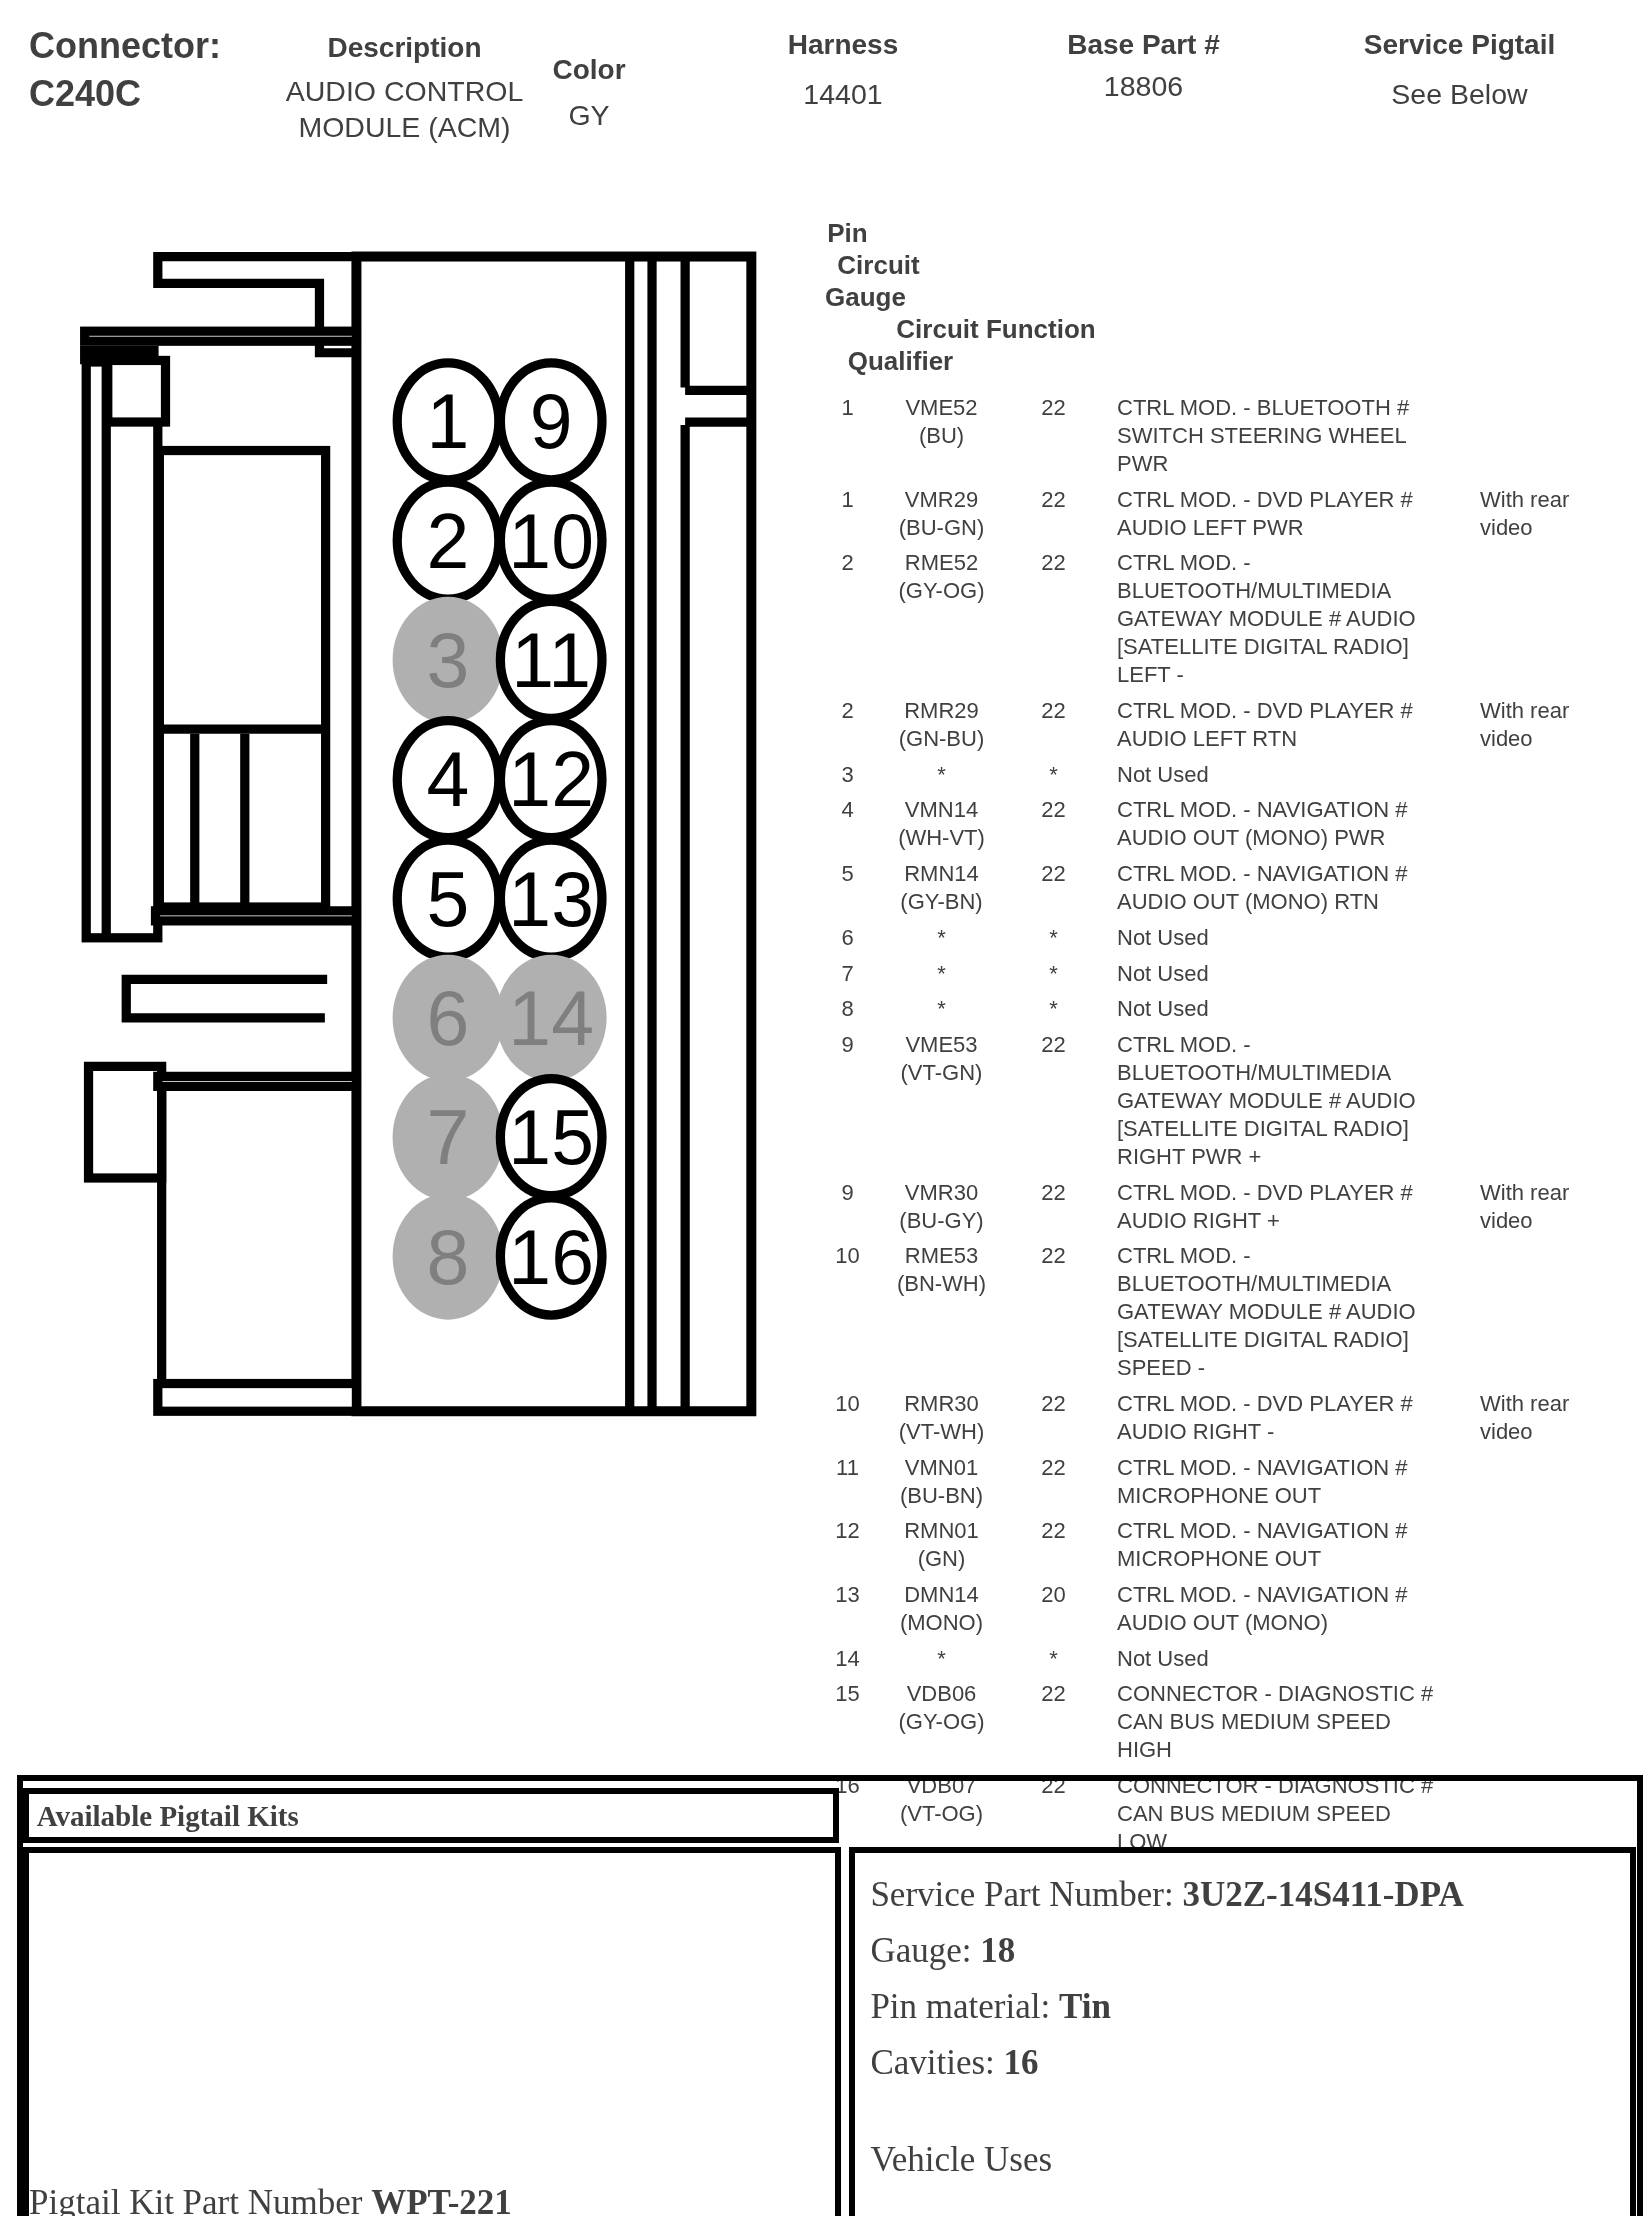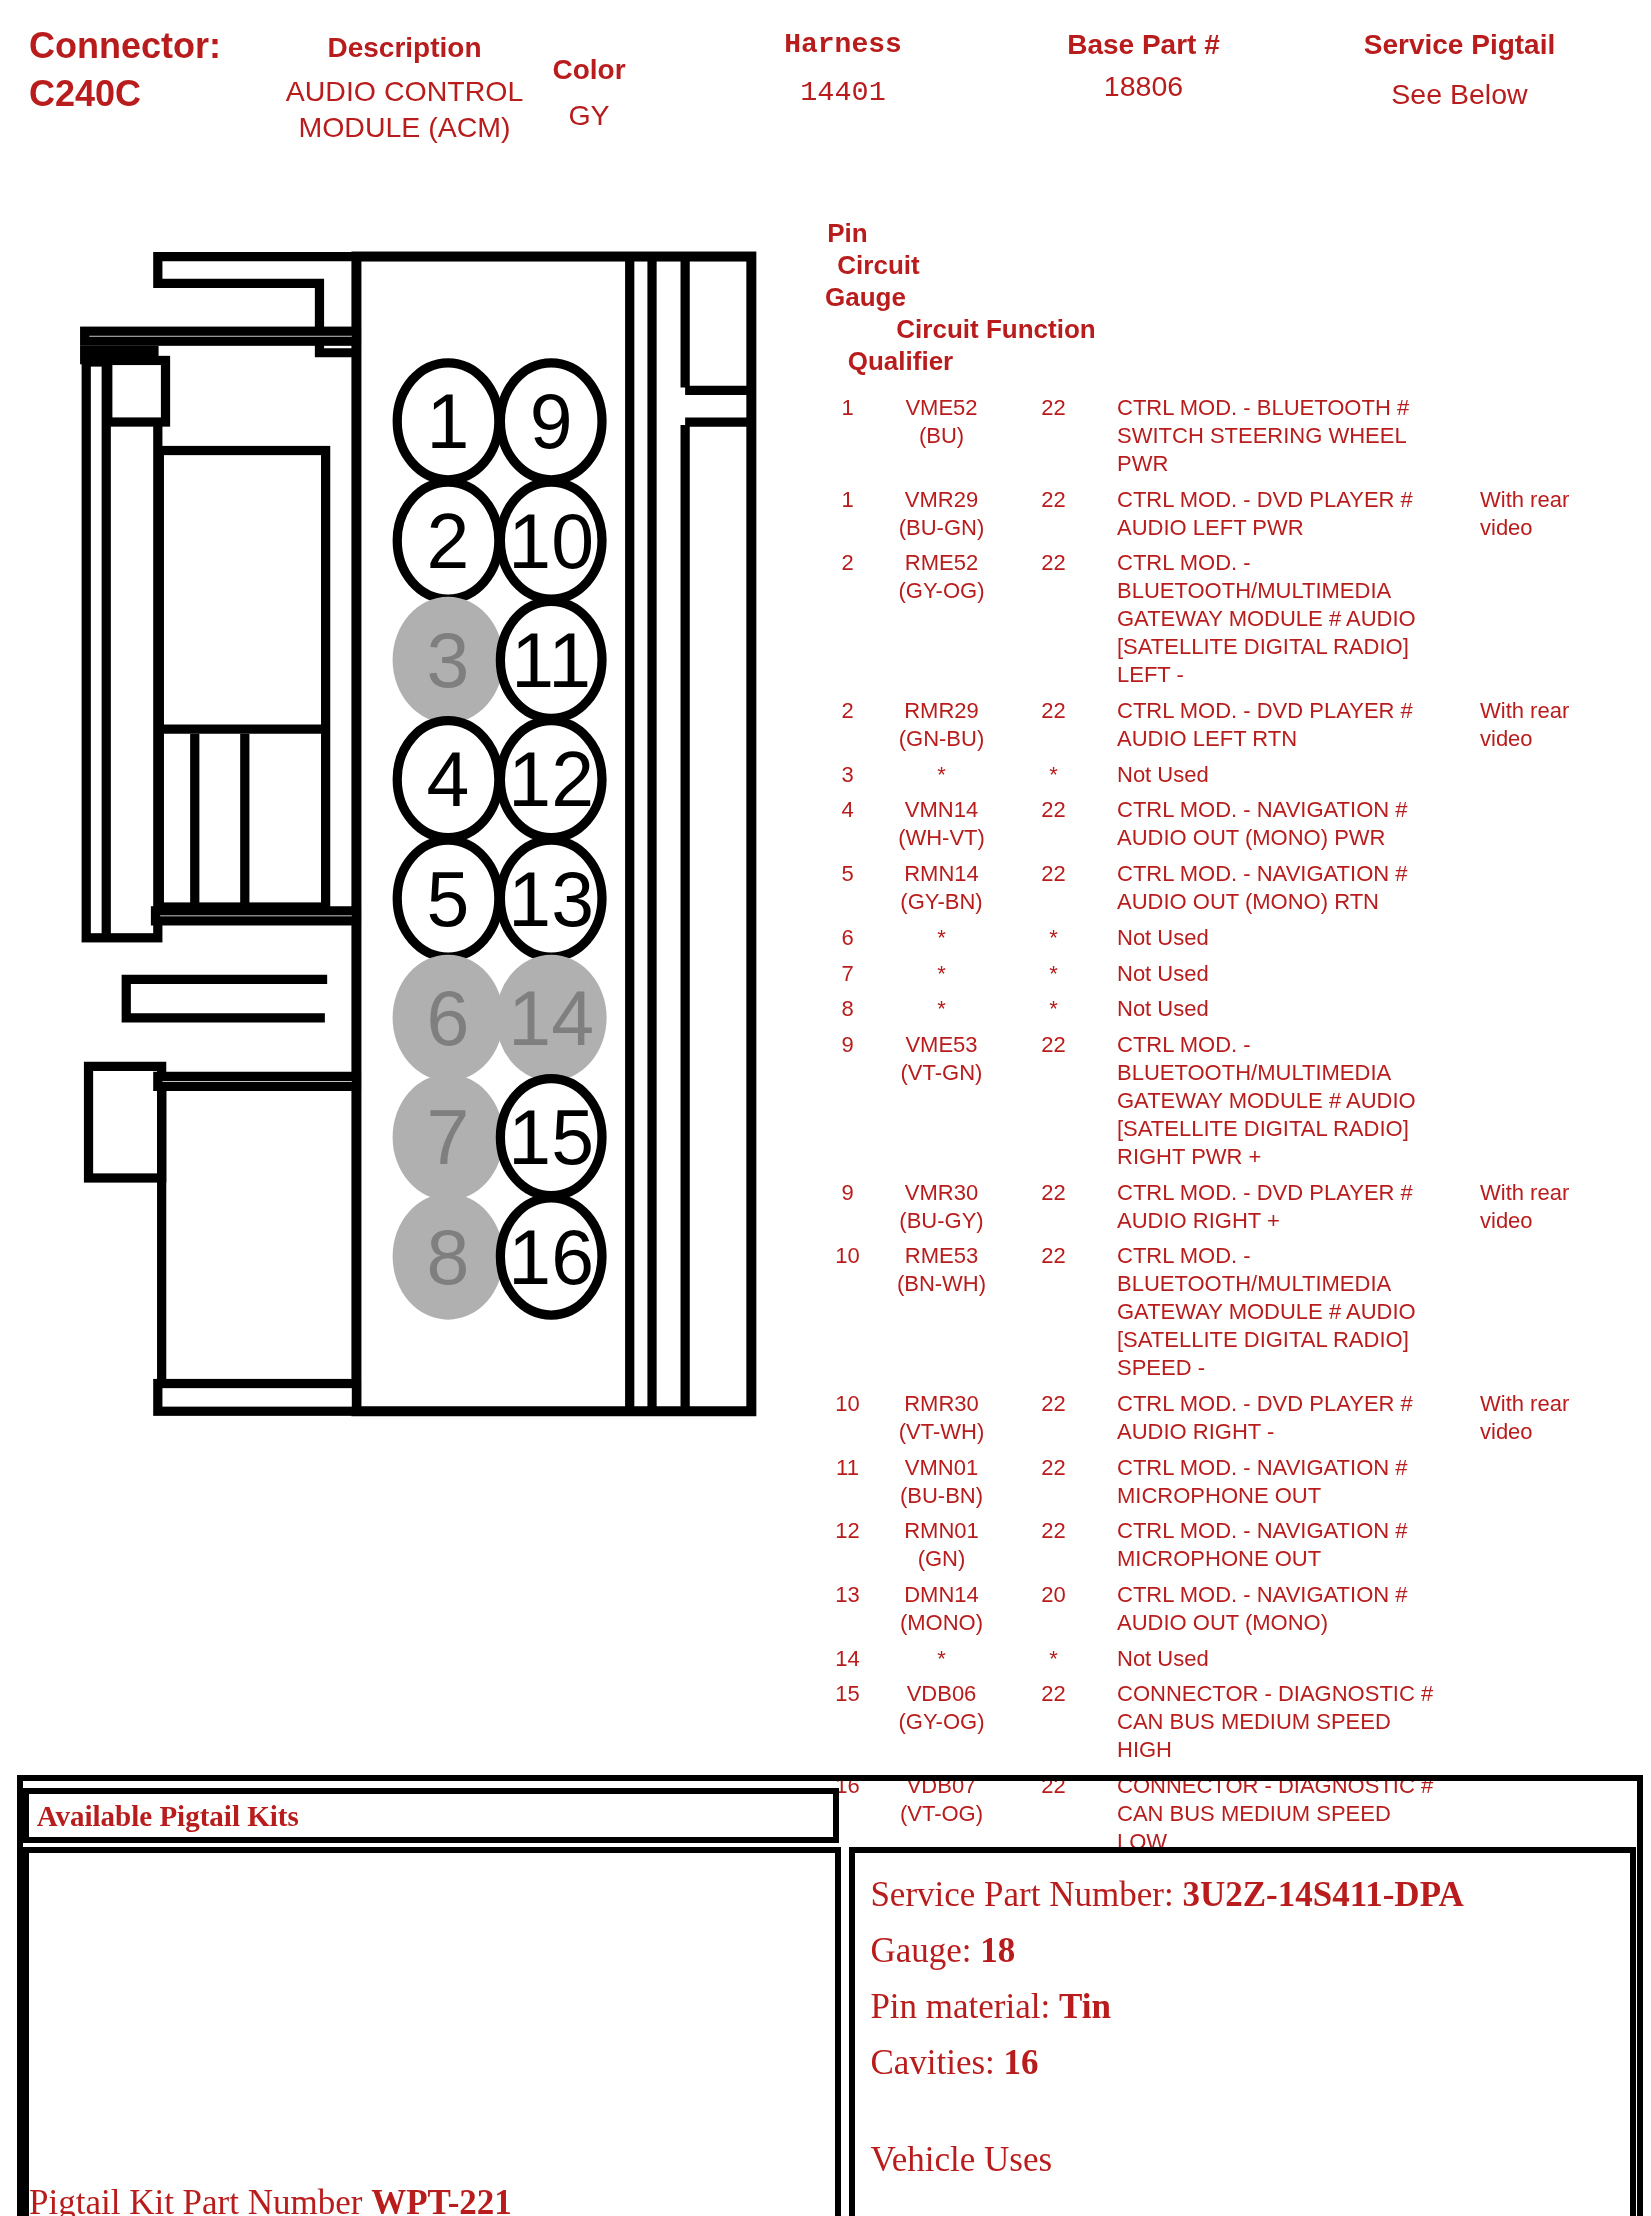--- a/index.html
+++ b/index.html
@@ -1,18 +1,18 @@
 <!DOCTYPE html>
 <html style="font-size:12.3px"><head>
 <meta charset="utf-8">
 <style>
   html,body{margin:0;padding:0;background:#fff;}
   .sheet{
     position:relative;width:1651px;height:2216px;background:#ffffff;
-    font-family:"Liberation Sans",sans-serif;color:#b91c1c;overflow:hidden;
+    font-family:"Liberation Sans",sans-serif;color:#404040;overflow:hidden;
   }
   .abs{position:absolute;}
 
   
   .conn-label,.conn-id{font-size:36px;font-weight:bold;line-height:40px;}
   .hdr-label{font-size:28px;font-weight:bold;text-align:center;}
   .hdr-value{font-size:28.5px;text-align:center;line-height:36px;}
 
   
   .ptable{position:absolute;left:816px;top:217px;width:835px;}
@@ -58,21 +58,21 @@
     <div class="hdr-label">Description</div>
     <div class="hdr-value" style="margin-top:9.2px;">AUDIO CONTROL</div>
     <div class="hdr-value">MODULE (ACM)</div>
   </div>
 
   <div class="abs" style="left:512px;top:54px;width:154px;">
     <div class="hdr-label">Color</div>
     <div class="hdr-value" style="margin-top:10.8px;">GY</div>
   </div>
 
-  <div class="abs" style="left:743px;top:29px;width:200px;font-family:Liberation Mono, monospace;">
+  <div class="abs" style="left:743px;top:29px;width:200px;">
     <div class="hdr-label">Harness</div>
     <div class="hdr-value" style="margin-top:15.4px;">14401</div>
   </div>
 
   <div class="abs" style="left:1032px;top:29px;width:223px;">
     <div class="hdr-label">Base Part #</div>
     <div class="hdr-value" style="margin-top:7px;text-align:center;">18806</div>
   </div>
 
   <div class="abs" style="left:1340px;top:29px;width:239px;">

